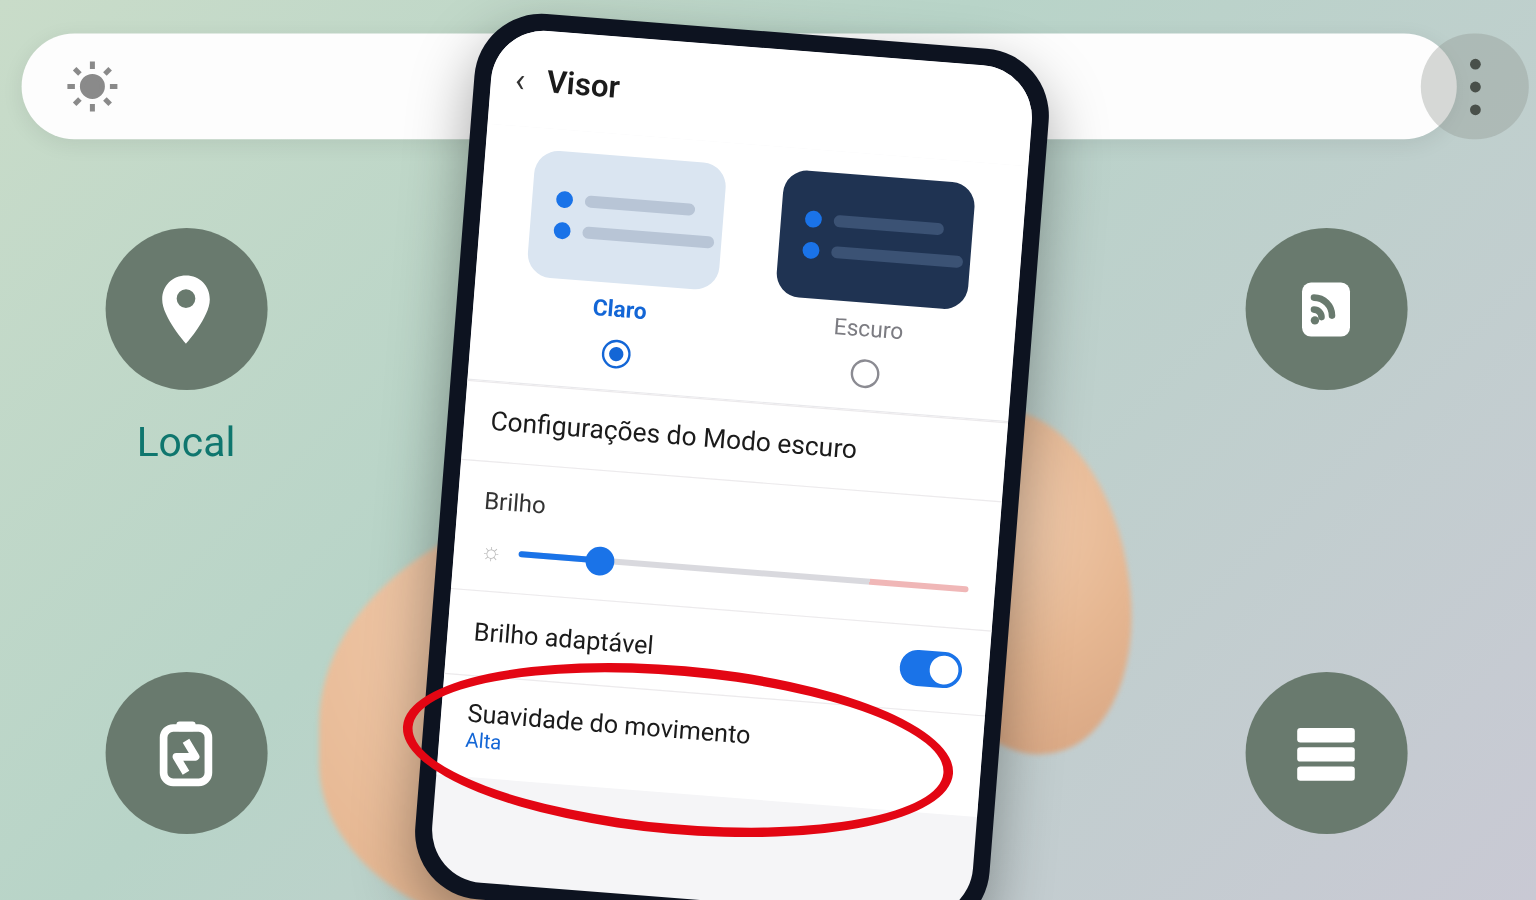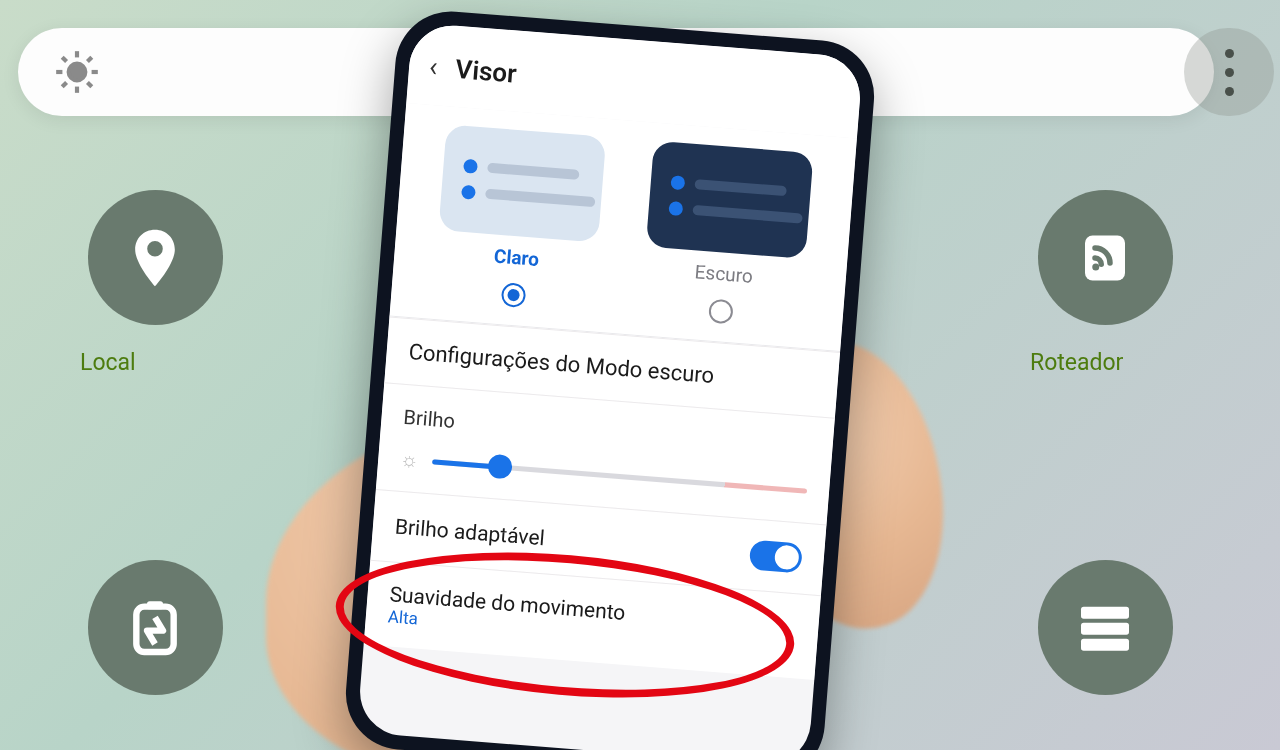--- a/index.html
+++ b/index.html
@@ -22,22 +22,22 @@
   }
   .sun-icon{ color:#8a8a8a; }
   .more-btn{
     position:absolute; right:6px; top:28px; width:90px; height:88px;
     border-radius:50px; background:rgba(140,145,140,.35);
     display:flex; align-items:center; justify-content:center;
   }
   .more-dots{ display:flex; flex-direction:column; gap:10px; }
   .more-dots span{ width:9px;height:9px;border-radius:50%;background:#49504a;}
   .qs-tile{
-    position:absolute; width:150px; text-align:left;
-    color:#4d7c0f; font-size:23px;
+    position:absolute; width:150px; text-align:center;
+    color:#0f766e; font-size:34px;
   }
   .qs-circle{
     width:135px;height:135px;border-radius:50%;
     background:#697a6e; margin:0 auto 24px;
     display:flex;align-items:center;justify-content:center;
     color:#fff;
   }
   .tile-local{ left:80px; top:190px; }
   .tile-router{ left:1030px; top:190px; }
   .tile-battery{ left:80px; top:560px; }
@@ -221,21 +221,20 @@
   </div>
 
   <div class="qs-tile tile-router">
     <div class="qs-circle">
       <svg width="60" height="60" viewBox="0 0 24 24" fill="#fff">
         <rect x="4" y="3" width="16" height="18" rx="3"></rect>
         <path d="M8 8a6 6 0 0 1 6 6M8 12a2.5 2.5 0 0 1 2.5 2.5" stroke="#697a6e" stroke-width="2.2" fill="none" stroke-linecap="round"></path>
         <circle cx="8.3" cy="15.6" r="1.4" fill="#697a6e"></circle>
       </svg>
     </div>
-    <div>Roteador</div>
   </div>
 
   <div class="qs-tile tile-battery">
     <div class="qs-circle">
       <svg width="64" height="64" viewBox="0 0 24 24" fill="none" stroke="#fff" stroke-width="2.4">
         <rect x="5" y="4" width="14" height="17" rx="3"></rect>
         <rect x="9" y="2" width="6" height="3" rx="1" fill="#fff" stroke="none"></rect>
         <path d="M12 8l3 5h-6l3 5" stroke-linejoin="round"></path>
       </svg>
     </div>

